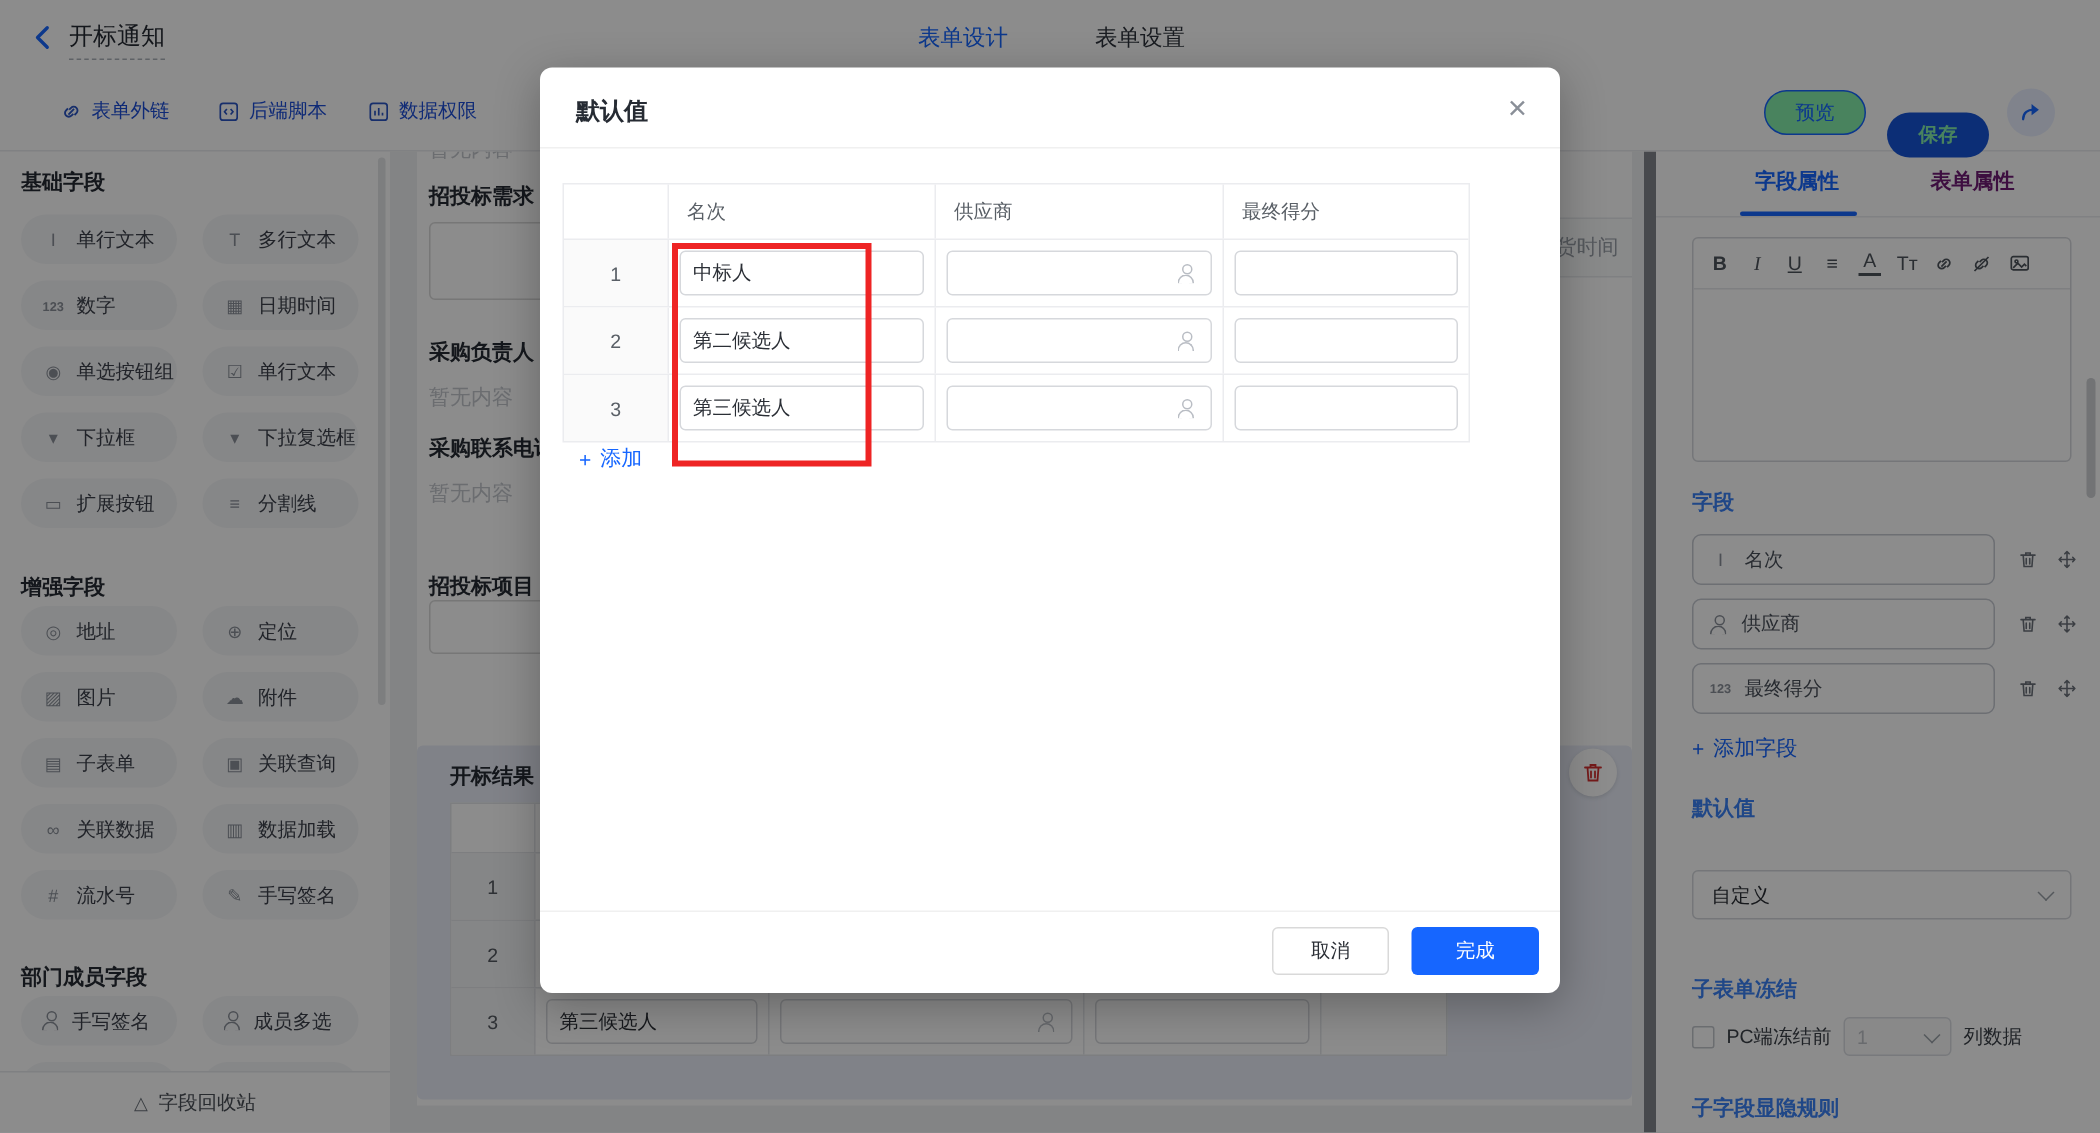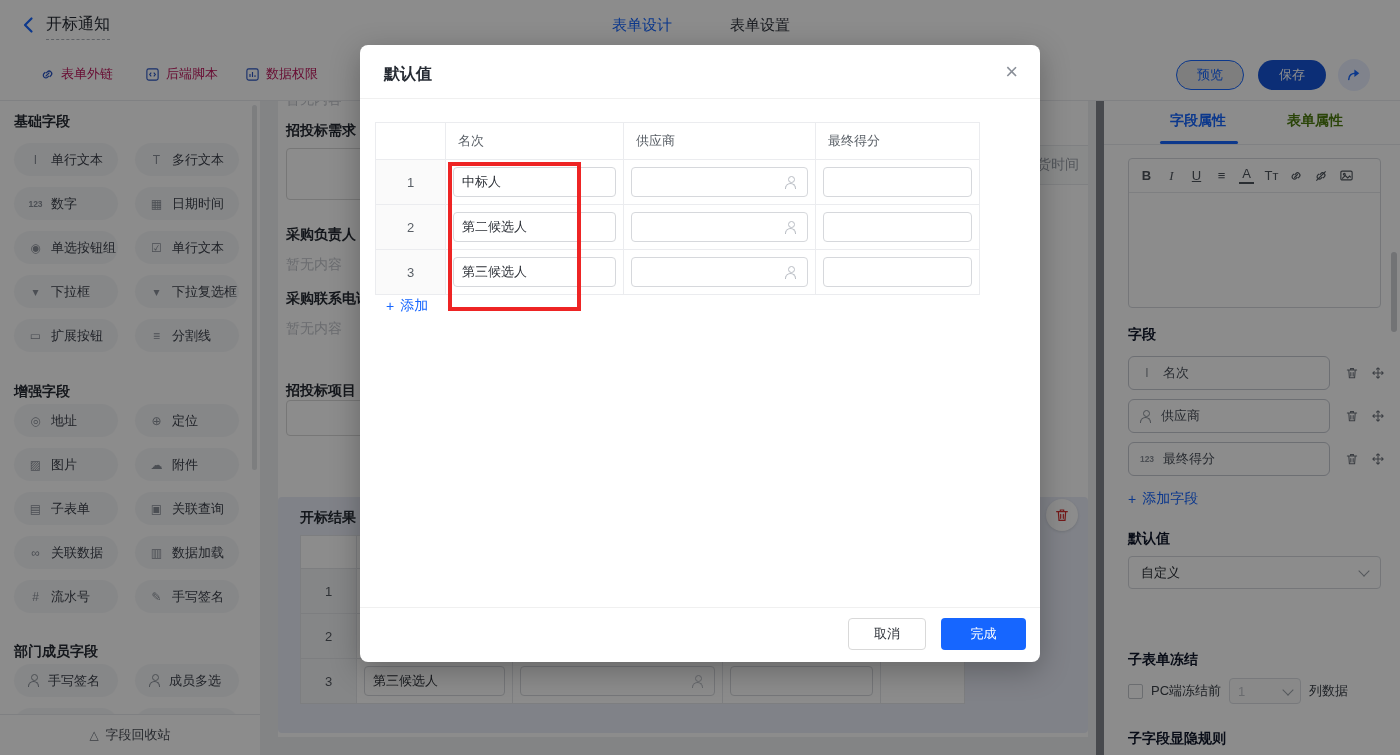--- a/index.html
+++ b/index.html
@@ -20,25 +20,25 @@
               font-size:13px;display:flex;align-items:center;cursor:pointer;}
   .v-div{width:1px;height:18px;background:#e2e4e8;}
   .icon-btn{width:24px;height:24px;display:flex;align-items:center;justify-content:center;cursor:pointer;color:#3c424c;}
   .help-ico{width:18px;height:18px;border:1.6px solid #3c424c;border-radius:50%;
             display:flex;align-items:center;justify-content:center;font-size:12px;font-weight:700;color:#3c424c;}
   .avatar{width:30px;height:30px;border-radius:50%;background:#35a66d;color:#fff;font-size:13px;
           display:flex;align-items:center;justify-content:center;cursor:pointer;}
 
   
   .toolbar{position:absolute;top:50px;left:0;right:0;height:50px;background:#fff;border-bottom:1px solid #e9ebee;z-index:9;}
-  .tb-link{position:absolute;top:15px;display:flex;align-items:center;gap:6px;color:#be185d;font-size:13px;cursor:pointer;}
+  .tb-link{position:absolute;top:15px;display:flex;align-items:center;gap:6px;color:#1d4ed8;font-size:13px;cursor:pointer;}
   .pill-outline{position:absolute;top:10px;height:28px;width:66px;border:1px solid #1666ff;border-radius:15px;
-                color:#1666ff;font-size:13px;display:flex;align-items:center;justify-content:center;cursor:pointer;background:#e5e5e5;}
-  .pill-blue{position:absolute;top:10px;height:30px;width:68px;border-radius:15px;background:#1655d8;color:#ffffff;
-             font-size:13px;display:flex;align-items:center;justify-content:center;cursor:pointer;}
+                color:#1666ff;font-size:13px;display:flex;align-items:center;justify-content:center;cursor:pointer;background:#86efac;}
+  .pill-blue{position:absolute;top:25px;height:30px;width:68px;border-radius:15px;background:#1655d8;color:#86efac;
+             font-size:13px;display:flex;align-items:center;justify-content:center;cursor:pointer;font-weight:bold;}
   .share-circle{position:absolute;top:9px;width:32px;height:32px;border-radius:50%;background:#e9efff;
                 display:flex;align-items:center;justify-content:center;cursor:pointer;}
 
   
   .sidebar{position:absolute;top:100px;left:0;width:260px;bottom:0;background:#fff;z-index:5;overflow:hidden;}
   .sb-title{position:absolute;left:14px;font-size:14px;font-weight:700;color:#262b33;}
   .sb-grid{position:absolute;left:14px;width:225px;display:grid;grid-template-columns:104px 104px;gap:11px 17px;}
   .sb-pill{height:33px;border-radius:17px;background:#f5f6f8;display:flex;align-items:center;gap:7px;
            padding:0 0 0 13px;font-size:13px;color:#3c414b;cursor:grab;white-space:nowrap;overflow:hidden;box-sizing:border-box;}
   .sb-ico{width:17px;color:#8a9099;font-size:12px;text-align:center;flex:none;}
@@ -70,31 +70,31 @@
   .cell-input .p-ico{position:absolute;right:9px;color:#b9bdc4;}
   .trash-circle{position:absolute;top:2px;right:10px;width:32px;height:32px;border-radius:50%;background:#fff;
                 display:flex;align-items:center;justify-content:center;cursor:pointer;box-shadow:0 1px 3px rgba(0,0,0,.12);}
   .scrollstrip{position:absolute;top:100px;left:1096px;width:8px;bottom:0;background:#82868c;z-index:6;cursor:pointer;}
 
   
   .panel{position:absolute;top:100px;left:1104px;right:0;bottom:0;background:#fff;z-index:5;}
   .pn-tabs{position:absolute;top:0;left:0;right:0;height:44px;border-bottom:1px solid #e9ebee;}
   .pn-tab{position:absolute;top:12px;font-size:14px;font-weight:700;cursor:pointer;}
   .pn-tab.active{color:#1666ff;}
-  .pn-tab.idle{color:#4d7c0f;}
+  .pn-tab.idle{color:#701a75;}
   .pn-underline{position:absolute;top:41px;left:56px;width:78px;height:3px;background:#1666ff;border-radius:2px;}
   .editor{position:absolute;left:24px;top:58px;width:253px;height:150px;border:1px solid #d5d8dd;border-radius:4px;box-sizing:border-box;}
   .editor-bar{height:33px;border-bottom:1px solid #e6e8eb;display:flex;align-items:center;gap:10px;padding:0 10px;color:#4e545c;}
   .ed-i{font-size:13px;cursor:pointer;width:15px;text-align:center;flex:none;}
   .ed-i.b{font-weight:700;}
   .ed-i.i{font-style:italic;font-family:"Liberation Serif",serif;}
   .ed-i.u{text-decoration:underline;}
   .ed-i.a{border-bottom:2px solid #4e545c;line-height:12px;height:14px;}
   .editor-body{height:115px;cursor:text;}
-  .pn-h{position:absolute;left:24px;font-size:14px;font-weight:700;color:#0f172a;}
+  .pn-h{position:absolute;left:24px;font-size:14px;font-weight:700;color:#3b82f6;}
   .field-row{position:absolute;left:24px;width:253px;height:34px;}
   .field-box{position:absolute;left:0;top:0;width:202px;height:34px;border:1px solid #c6cad2;border-radius:6px;
              box-sizing:border-box;display:flex;align-items:center;gap:8px;padding:0 10px;font-size:13px;color:#4a505a;cursor:pointer;background:#fff;}
   .fb-ico{color:#8a9099;font-size:12px;width:16px;text-align:center;flex:none;}
   .fb-ico.num{font-size:8.5px;font-weight:700;}
   .row-act{position:absolute;top:7px;width:20px;height:20px;display:flex;align-items:center;justify-content:center;cursor:pointer;color:#6c727b;}
   .blue-link{position:absolute;left:24px;color:#1666ff;font-size:14px;cursor:pointer;display:flex;gap:6px;align-items:center;}
   .pn-select{position:absolute;left:24px;width:253px;height:33px;border:1px solid #d5d8dd;border-radius:4px;box-sizing:border-box;
              display:flex;align-items:center;justify-content:space-between;padding:0 12px;font-size:13px;color:#2b2f36;cursor:pointer;background:#fff;}
   .pn-btn{position:absolute;left:24px;width:253px;height:32px;border:1px solid #d5d8dd;border-radius:4px;box-sizing:border-box;
@@ -478,21 +478,21 @@
           </svg>
       </div>
     </div>
 
     <div class="blue-link" style="top:390px;">
       <span>+</span>
       <span>添加字段</span>
     </div>
 
     <div class="pn-h" style="top:430px;">默认值</div>
-    <div class="pn-select" style="top:456px;">
+    <div class="pn-select" style="top:480px;">
       <span>自定义</span>
       <span class="chev"></span>
     </div>
 
     <div class="pn-h" style="top:551px;">子表单冻结</div>
     <div class="freeze-row">
       <span class="cbox"></span>
       <span>PC端冻结前</span>
       <span class="mini-select">
         <span>1</span>

